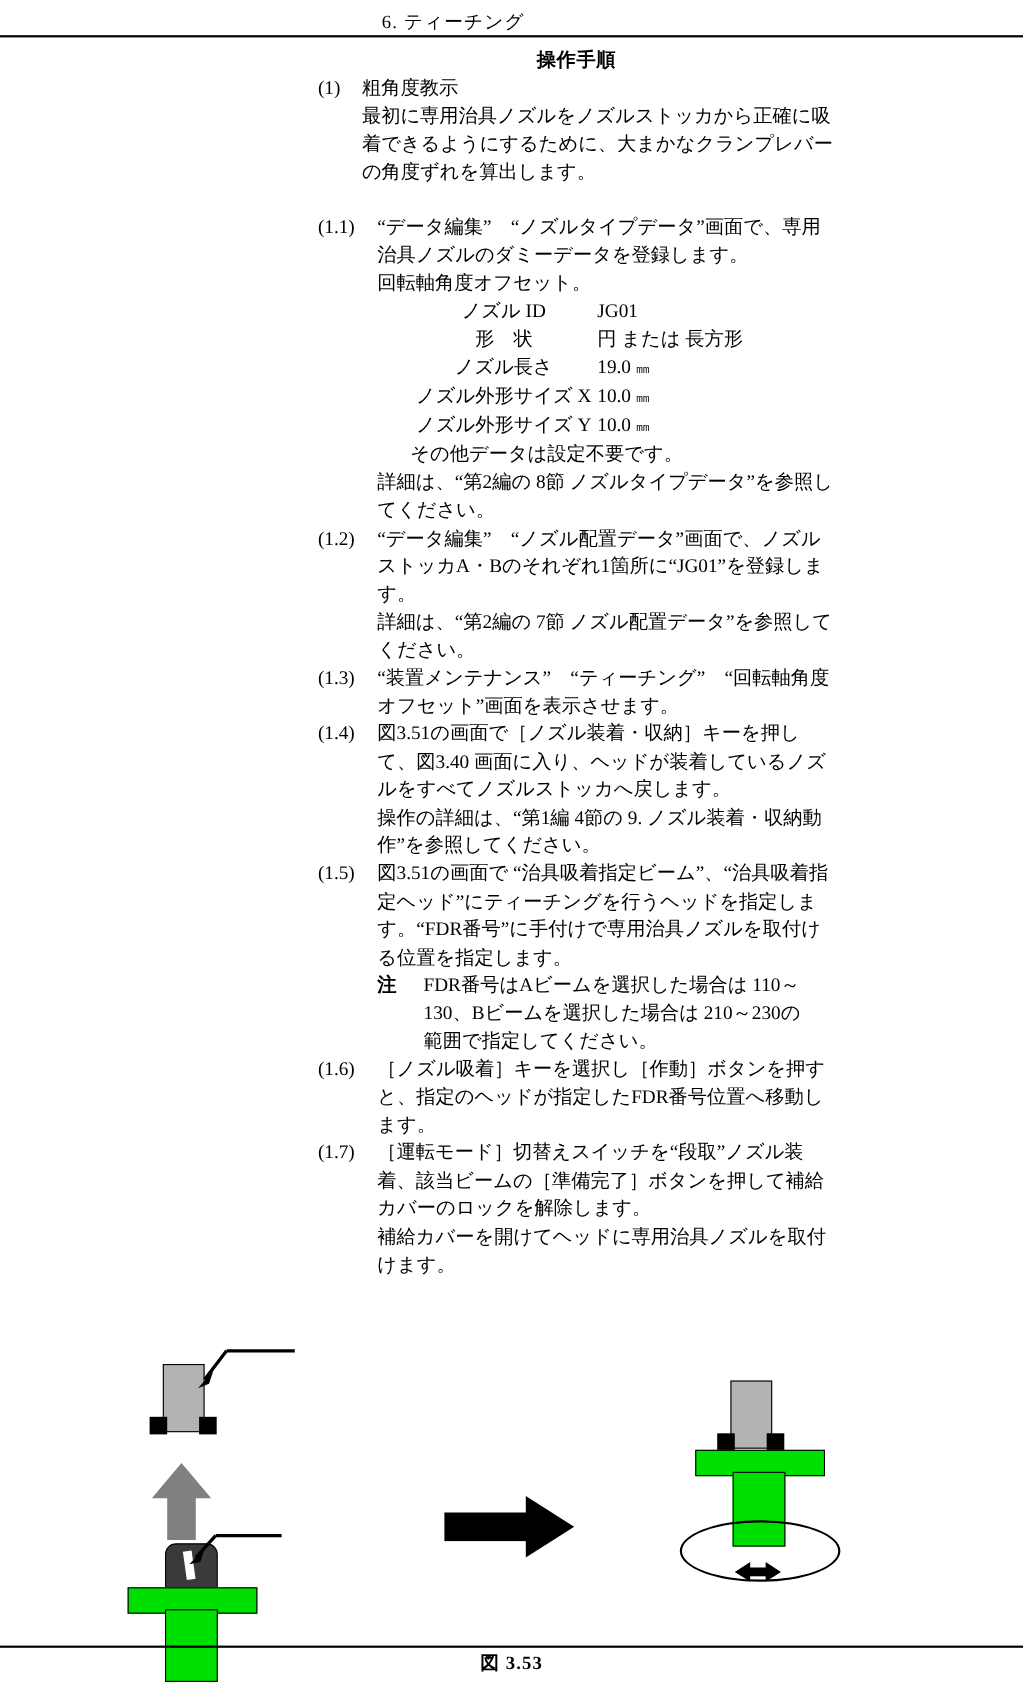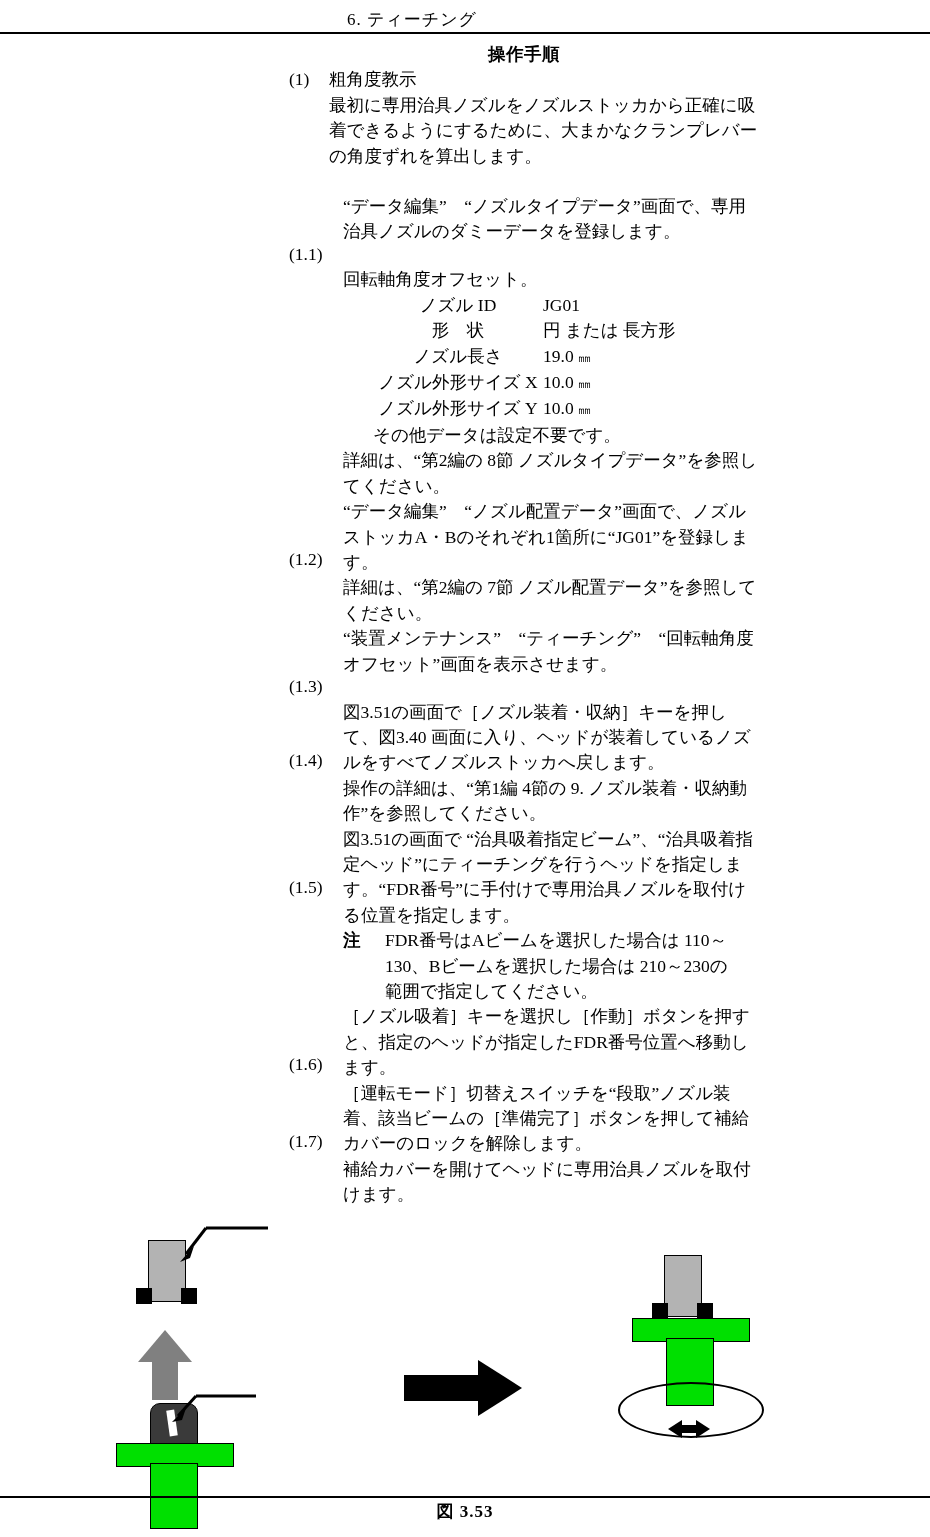--- a/index.html
+++ b/index.html
@@ -58,21 +58,21 @@
   }
   .row {
     display: flex;
     align-items: flex-start;
   }
   .marker {
     flex: 0 0 auto;
     white-space: nowrap;
   }
   .m1 { width: 40px; }
-  .m2 { width: 54px; margin-top: 48px; }
+  .m2 { width: 54px; }
   .txt {
     flex: 1 1 auto;
   }
   .indent-1 { padding-left: 40px; }
   .indent-2 { padding-left: 54px; }
   .spacer-line { height: 25px; }
 
   .defs {
     padding-left: 84px;
   }

